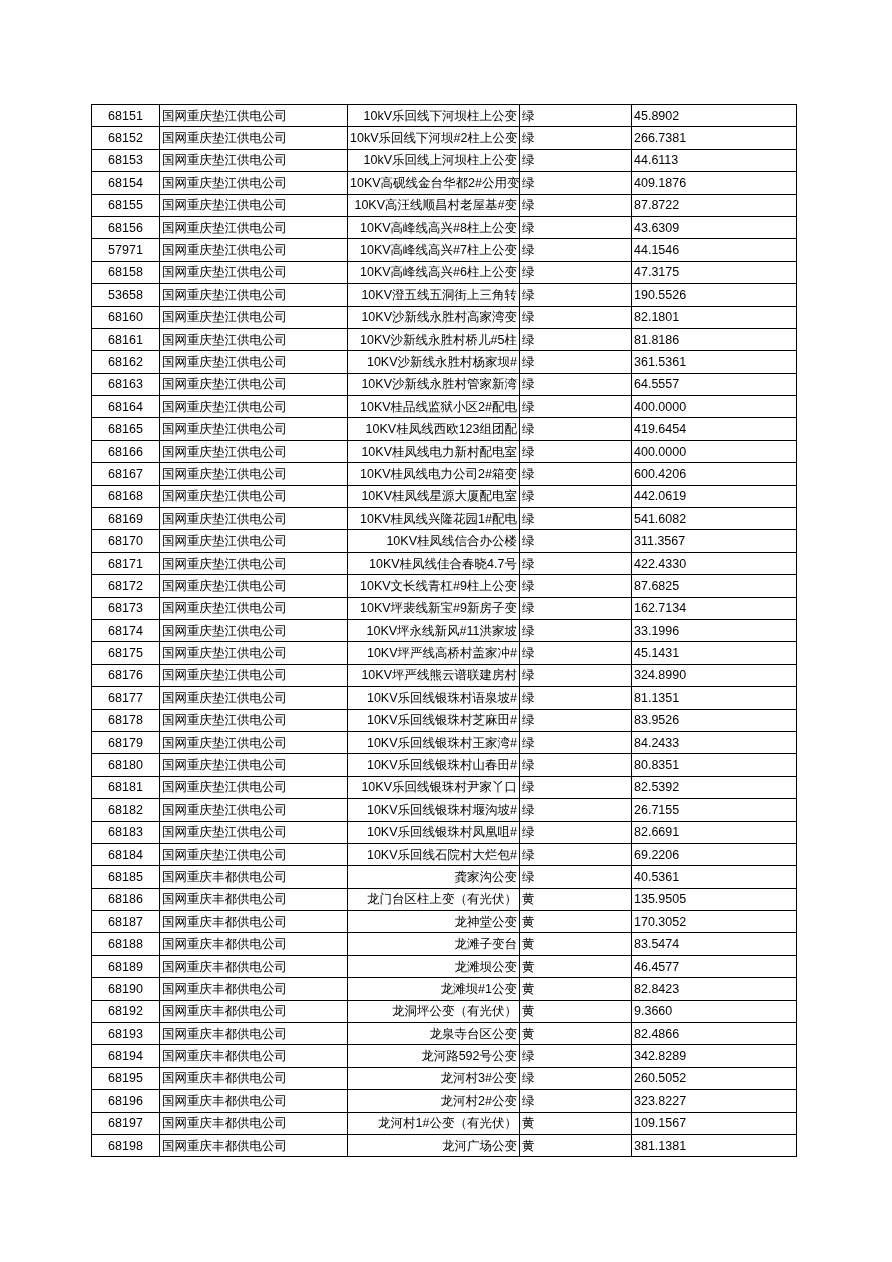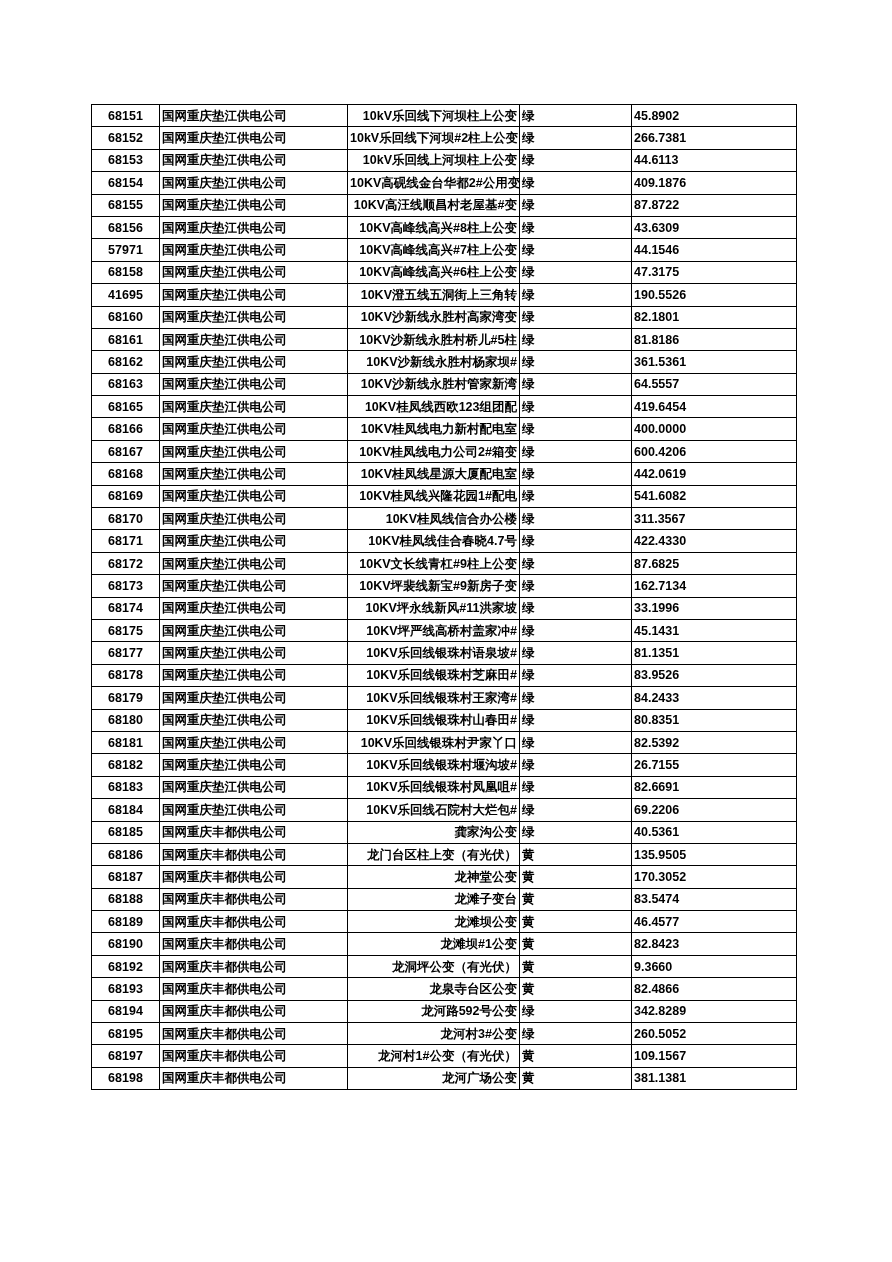--- a/index.html
+++ b/index.html
@@ -12,21 +12,20 @@
     height: 1262px;
     font-family: "Liberation Sans", sans-serif;
     color: #000000;
   }
   .page {
     position: relative;
     width: 892px;
     height: 1080px;
     box-sizing: border-box;
     padding: 104px 4px 0 0;
-    font-weight: bold;
   }
   table.data-table {
     border-collapse: collapse;
     margin: 0 auto;
     table-layout: fixed;
     width: 705px;
   }
   table.data-table td {
     border: 1px solid #000000;
     height: 21.4px;
@@ -113,21 +112,21 @@
           <td class="value">44.1546</td>
         </tr>
         <tr>
           <td class="id">68158</td>
           <td class="org">国网重庆垫江供电公司</td>
           <td class="name">10KV高峰线高兴#6柱上公变</td>
           <td class="color">绿</td>
           <td class="value">47.3175</td>
         </tr>
         <tr>
-          <td class="id">41695</td>
+          <td class="id">53658</td>
           <td class="org">国网重庆垫江供电公司</td>
           <td class="name">10KV澄五线五洞街上三角转</td>
           <td class="color">绿</td>
           <td class="value">190.5526</td>
         </tr>
         <tr>
           <td class="id">68160</td>
           <td class="org">国网重庆垫江供电公司</td>
           <td class="name">10KV沙新线永胜村高家湾变</td>
           <td class="color">绿</td>
@@ -148,20 +147,27 @@
           <td class="value">361.5361</td>
         </tr>
         <tr>
           <td class="id">68163</td>
           <td class="org">国网重庆垫江供电公司</td>
           <td class="name">10KV沙新线永胜村管家新湾</td>
           <td class="color">绿</td>
           <td class="value">64.5557</td>
         </tr>
         <tr>
+          <td class="id">68164</td>
+          <td class="org">国网重庆垫江供电公司</td>
+          <td class="name">10KV桂品线监狱小区2#配电</td>
+          <td class="color">绿</td>
+          <td class="value">400.0000</td>
+        </tr>
+        <tr>
           <td class="id">68165</td>
           <td class="org">国网重庆垫江供电公司</td>
           <td class="name">10KV桂凤线西欧123组团配</td>
           <td class="color">绿</td>
           <td class="value">419.6454</td>
         </tr>
         <tr>
           <td class="id">68166</td>
           <td class="org">国网重庆垫江供电公司</td>
           <td class="name">10KV桂凤线电力新村配电室</td>
@@ -225,20 +231,27 @@
           <td class="value">33.1996</td>
         </tr>
         <tr>
           <td class="id">68175</td>
           <td class="org">国网重庆垫江供电公司</td>
           <td class="name">10KV坪严线高桥村盖家冲#</td>
           <td class="color">绿</td>
           <td class="value">45.1431</td>
         </tr>
         <tr>
+          <td class="id">68176</td>
+          <td class="org">国网重庆垫江供电公司</td>
+          <td class="name">10KV坪严线熊云谱联建房村</td>
+          <td class="color">绿</td>
+          <td class="value">324.8990</td>
+        </tr>
+        <tr>
           <td class="id">68177</td>
           <td class="org">国网重庆垫江供电公司</td>
           <td class="name">10KV乐回线银珠村语泉坡#</td>
           <td class="color">绿</td>
           <td class="value">81.1351</td>
         </tr>
         <tr>
           <td class="id">68178</td>
           <td class="org">国网重庆垫江供电公司</td>
           <td class="name">10KV乐回线银珠村芝麻田#</td>
@@ -349,20 +362,27 @@
           <td class="name">龙河路592号公变</td>
           <td class="color">绿</td>
           <td class="value">342.8289</td>
         </tr>
         <tr>
           <td class="id">68195</td>
           <td class="org">国网重庆丰都供电公司</td>
           <td class="name">龙河村3#公变</td>
           <td class="color">绿</td>
           <td class="value">260.5052</td>
+        </tr>
+        <tr>
+          <td class="id">68196</td>
+          <td class="org">国网重庆丰都供电公司</td>
+          <td class="name">龙河村2#公变</td>
+          <td class="color">绿</td>
+          <td class="value">323.8227</td>
         </tr>
         <tr>
           <td class="id">68197</td>
           <td class="org">国网重庆丰都供电公司</td>
           <td class="name">龙河村1#公变（有光伏）</td>
           <td class="color">黄</td>
           <td class="value">109.1567</td>
         </tr>
         <tr>
           <td class="id">68198</td>

